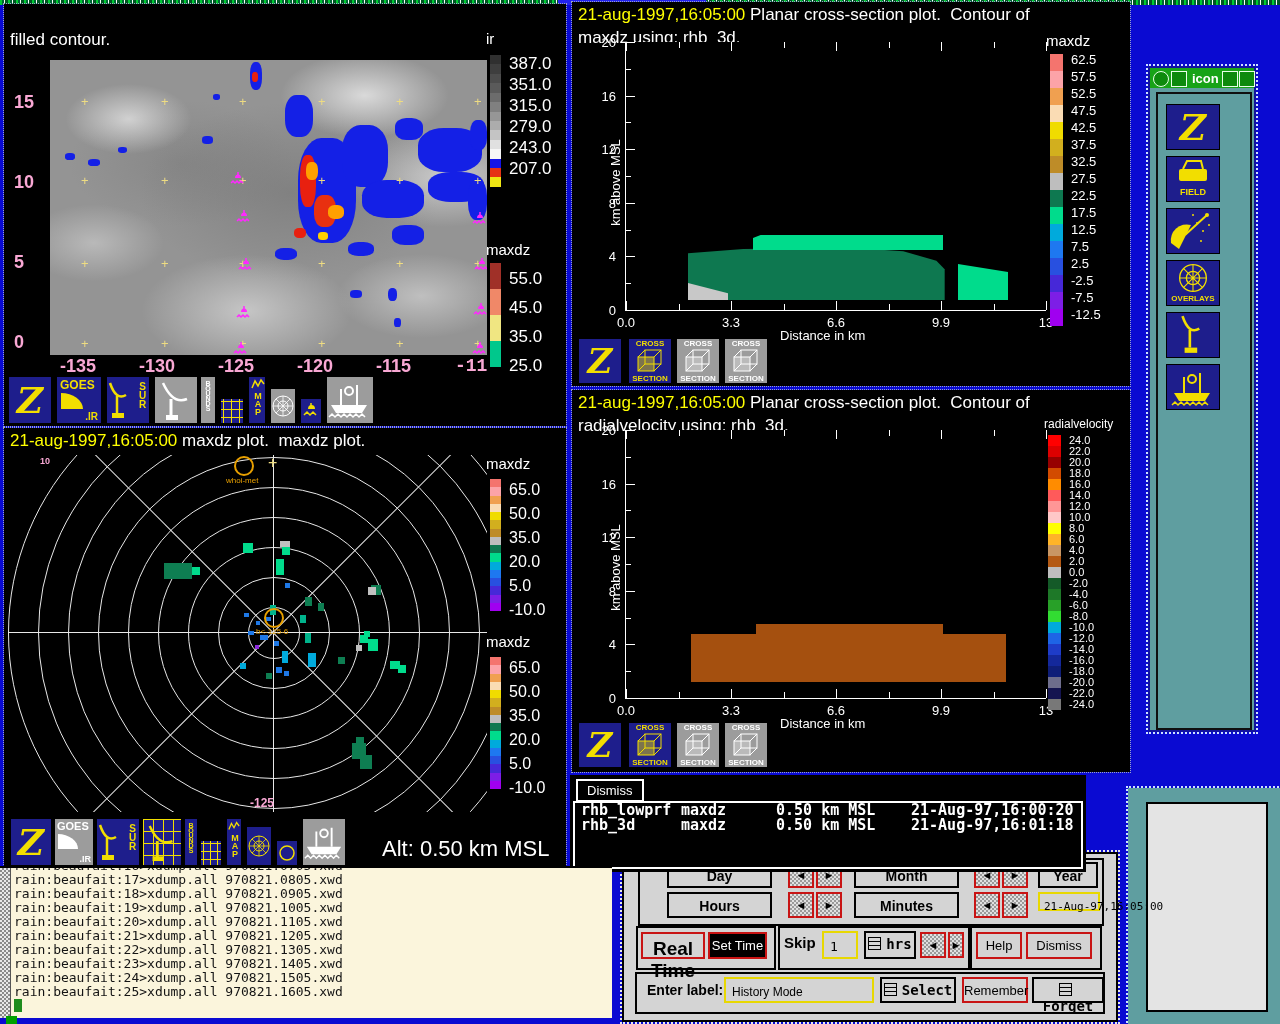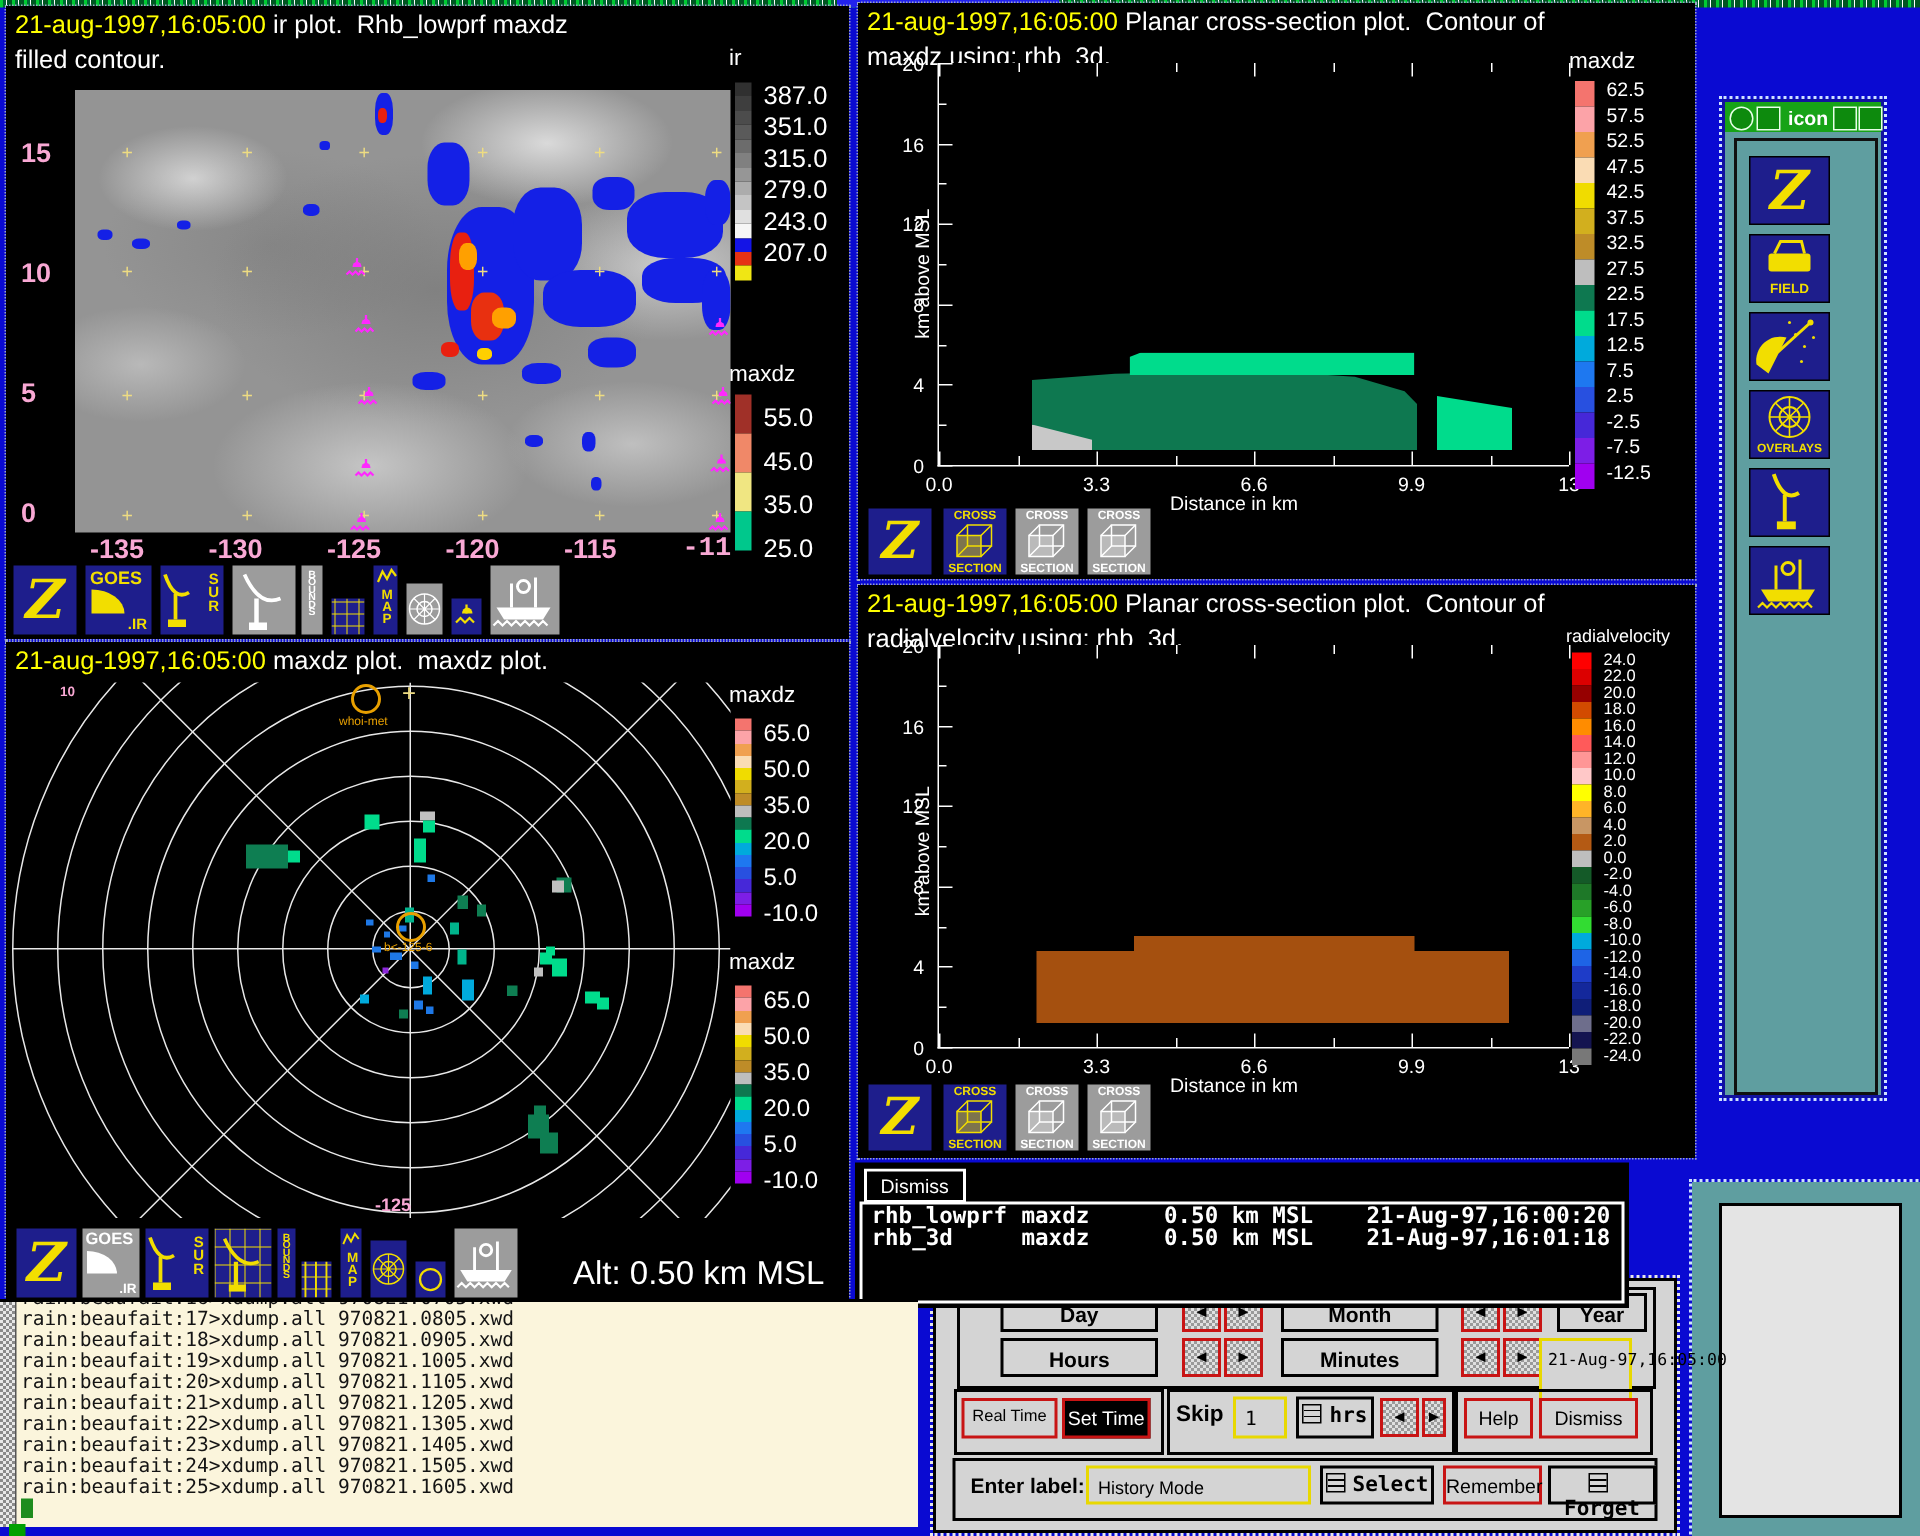--- a/index.html
+++ b/index.html
@@ -101,21 +101,20 @@
 </style>
 </head>
 <body>
 
 <div id="screen">
 
   <div id="topstrip"></div>
   <div id="topstrip-blue"></div>
 
   <div class="panel" style="left:4px;top:4px;width:562px;height:422px;">
-    <div class="ptitle" style="left:6px;top:3px;"><span class="t-time">21-aug-1997,16:05:00</span><span> ir plot.  Rhb_lowprf maxdz</span></div>
     <div class="ptitle" style="left:6px;top:26px;">filled contour.</div>
   </div>
   <div id="sat-img">
       <div class="blob" style="left: 200px; top: 2px; width: 12px; height: 28px; background: rgb(20, 32, 230);"></div>
       <div class="blob" style="left: 235px; top: 35px; width: 28px; height: 42px; background: rgb(20, 32, 230);"></div>
       <div class="blob" style="left: 248px; top: 78px; width: 58px; height: 105px; background: rgb(20, 32, 230);"></div>
       <div class="blob" style="left: 292px; top: 65px; width: 46px; height: 62px; background: rgb(20, 32, 230);"></div>
       <div class="blob" style="left: 312px; top: 120px; width: 62px; height: 38px; background: rgb(20, 32, 230);"></div>
       <div class="blob" style="left: 345px; top: 58px; width: 28px; height: 22px; background: rgb(20, 32, 230);"></div>
       <div class="blob" style="left: 368px; top: 68px; width: 64px; height: 44px; background: rgb(20, 32, 230);"></div>
@@ -822,24 +821,24 @@
     <div class="abtn" style="left:350px;top:8px;"><span>◄</span></div>
     <div class="abtn" style="left:378px;top:8px;"><span>►</span></div>
     <div class="tbtn" style="left:414px;top:8px;width:60px;height:26px;">Year</div>
 
     <div class="tbtn" style="left:43px;top:38px;width:105px;height:26px;">Hours</div>
     <div class="abtn" style="left:164px;top:38px;"><span>◄</span></div>
     <div class="abtn" style="left:192px;top:38px;"><span>►</span></div>
     <div class="tbtn" style="left:230px;top:38px;width:105px;height:26px;">Minutes</div>
     <div class="abtn" style="left:350px;top:38px;"><span>◄</span></div>
     <div class="abtn" style="left:378px;top:38px;"><span>►</span></div>
-    <div class="tfield mono" style="left:402px;top:38px;width:206px;height:42px;font-size:11px;padding:6px 4px 0;max-width:62px;overflow:visible;white-space:nowrap;">21-Aug-97,16:05:00</div>
+    <div class="tfield mono" style="left:414px;top:38px;width:206px;height:19px;font-size:11px;padding:6px 4px 0;max-width:62px;overflow:visible;white-space:nowrap;">21-Aug-97,16:05:00</div>
 
     <div class="tbox" style="left:12px;top:72px;width:136px;height:40px;"></div>
-    <div class="tbtn rbtn" style="left:17px;top:78px;width:64px;height:27px;font-weight:normal;font-size:11px;">Real Time</div>
+    <div class="tbtn rbtn" style="left:17px;top:78px;width:64px;height:27px;font-weight:bold;font-size:19px;">Real Time</div>
     <div class="tbtn rbtn" style="left:84px;top:78px;width:59px;height:27px;background:#000;color:#fff;font-weight:normal;font-size:13px;">Set Time</div>
     <div class="tbox" style="left:154px;top:72px;width:188px;height:40px;"></div>
     <div style="position:absolute;left:160px;top:80px;font-size:15px;font-weight:bold;">Skip</div>
     <div class="tfield mono" style="left:198px;top:77px;width:36px;height:28px;font-size:13px;padding:6px 0 0 6px;">1</div>
     <div class="mbtn" style="left:240px;top:77px;width:52px;height:28px;"><span class="menu-glyph"></span><span>hrs</span></div>
     <div class="abtn" style="left:296px;top:78px;"><span>◄</span></div>
     <div class="abtn" style="left:324px;top:78px;width:16px;"><span>►</span></div>
     <div class="tbox" style="left:346px;top:72px;width:128px;height:40px;"></div>
     <div class="tbtn rbtn" style="left:352px;top:78px;width:46px;height:27px;font-weight:normal;font-size:13px;">Help</div>
     <div class="tbtn rbtn" style="left:402px;top:78px;width:66px;height:27px;font-weight:normal;font-size:13px;">Dismiss</div>

